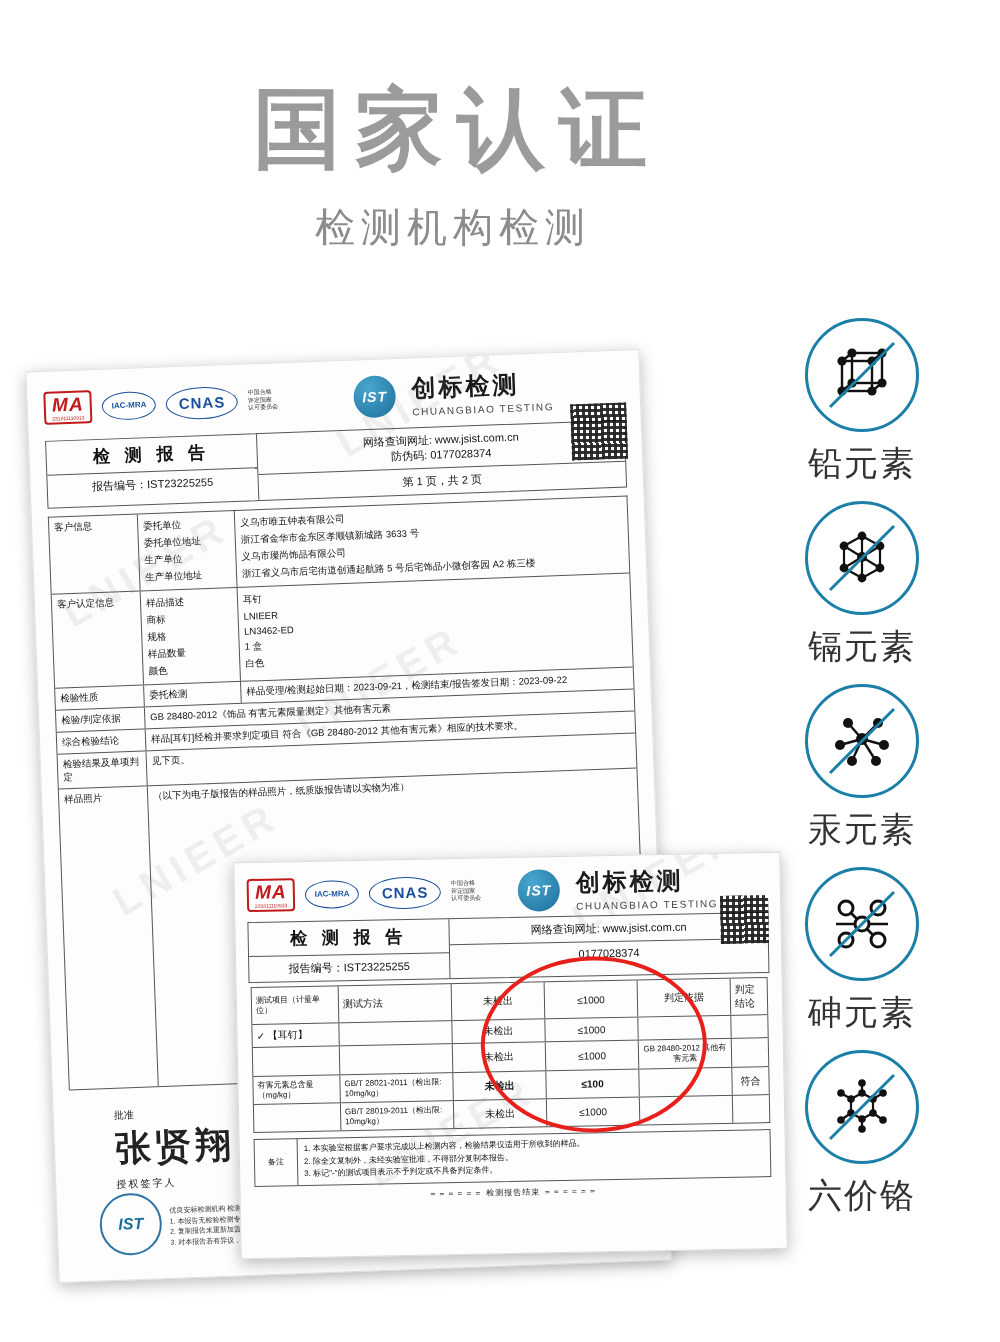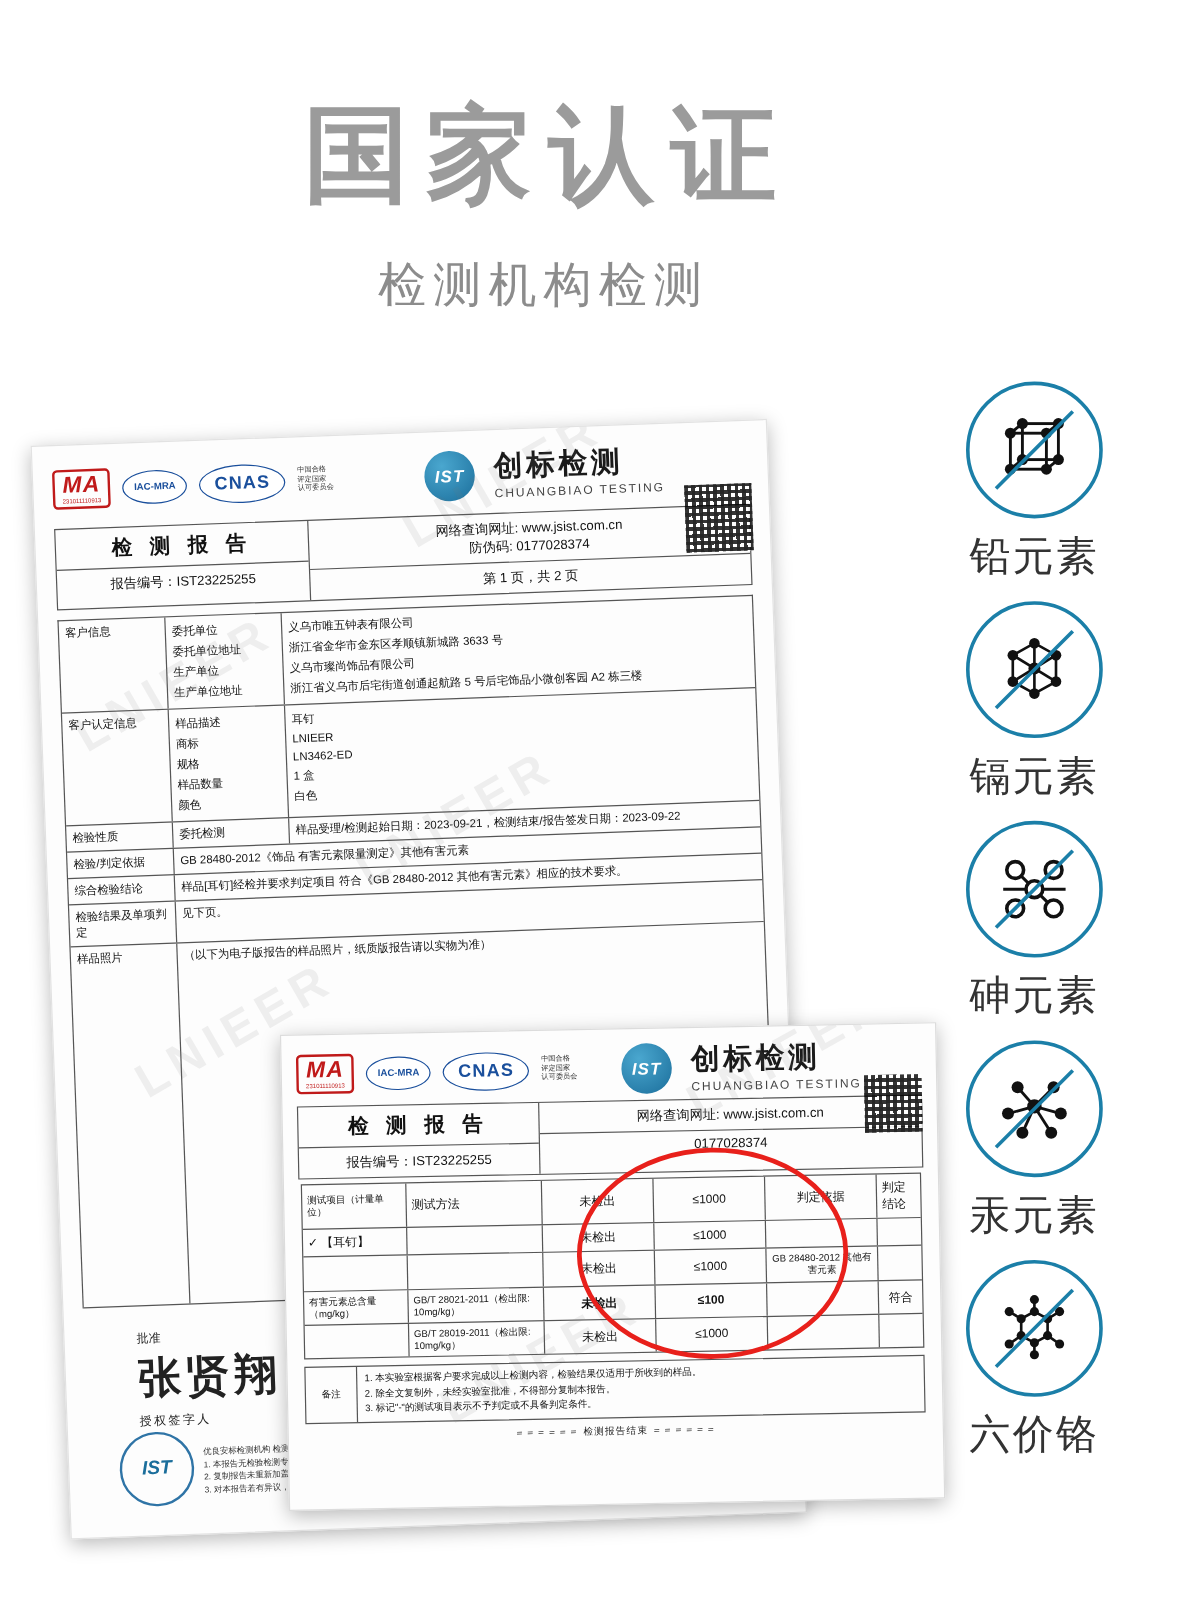--- a/index.html
+++ b/index.html
@@ -11,21 +11,21 @@
   }
   
   .header{position:absolute;top:0;left:0;width:900px;text-align:center;}
   .main-title{
     font-family:"DejaVu Serif","Liberation Serif",serif;
     font-size:88px;font-weight:bold;color:#9b9b9b;
     letter-spacing:14px;margin-top:82px;line-height:1.05;
     text-indent:14px;
   }
   .sub-title{
-    font-size:40px;color:#8c8c8c;letter-spacing:6px;margin-top:36px;
+    font-size:40px;color:#8c8c8c;letter-spacing:6px;margin-top:26px;
     text-indent:6px;
   }
 
   
   .icon-col{position:absolute;top:318px;right:28px;width:220px;}
   .icon-item{display:flex;flex-direction:column;align-items:center;margin-bottom:14px;}
   .icon-circle{
     width:108px;height:108px;border-radius:50%;
     border:3px solid #1b7fa8;position:relative;background:#fff;
     display:flex;align-items:center;justify-content:center;
@@ -428,41 +428,20 @@
         </g>
         <line x1="4" y1="68" x2="68" y2="4" stroke="#1b7fa8" stroke-width="3"></line>
       </svg>
     </div>
     <div class="icon-label">镉元素</div>
   </div>
 
   <div class="icon-item">
     <div class="icon-circle">
       <svg width="72" height="72" viewBox="0 0 72 72">
-        <g stroke="#111" stroke-width="2.6" fill="none">
-          <line x1="20" y1="20" x2="52" y2="52"></line>
-          <line x1="52" y1="20" x2="20" y2="52"></line>
-          <line x1="10" y1="36" x2="62" y2="36"></line>
-        </g>
-        <g fill="#fff" stroke="#111" stroke-width="3">
-          <circle cx="20" cy="20" r="7"></circle>
-            <circle cx="52" cy="20" r="7"></circle>
-          <circle cx="20" cy="52" r="7"></circle>
-            <circle cx="52" cy="52" r="7"></circle>
-          <circle cx="36" cy="36" r="7"></circle>
-        </g>
-        <line x1="4" y1="68" x2="68" y2="4" stroke="#1b7fa8" stroke-width="3"></line>
-      </svg>
-    </div>
-    <div class="icon-label">砷元素</div>
-  </div>
-
-  <div class="icon-item">
-    <div class="icon-circle">
-      <svg width="72" height="72" viewBox="0 0 72 72">
         <g stroke="#111" stroke-width="2.4" fill="none">
           <line x1="22" y1="18" x2="36" y2="34"></line>
           <line x1="52" y1="18" x2="36" y2="34"></line>
           <line x1="14" y1="40" x2="36" y2="34"></line>
           <line x1="58" y1="40" x2="36" y2="34"></line>
           <line x1="26" y1="56" x2="36" y2="34"></line>
           <line x1="50" y1="56" x2="36" y2="34"></line>
         </g>
         <g fill="#111">
           <circle cx="22" cy="18" r="5"></circle>
@@ -470,20 +449,41 @@
           <circle cx="14" cy="40" r="5"></circle>
             <circle cx="58" cy="40" r="5"></circle>
           <circle cx="26" cy="56" r="5"></circle>
             <circle cx="50" cy="56" r="5"></circle>
           <circle cx="36" cy="34" r="6"></circle>
         </g>
         <line x1="4" y1="68" x2="68" y2="4" stroke="#1b7fa8" stroke-width="3"></line>
       </svg>
     </div>
     <div class="icon-label">汞元素</div>
+  </div>
+
+  <div class="icon-item">
+    <div class="icon-circle">
+      <svg width="72" height="72" viewBox="0 0 72 72">
+        <g stroke="#111" stroke-width="2.6" fill="none">
+          <line x1="20" y1="20" x2="52" y2="52"></line>
+          <line x1="52" y1="20" x2="20" y2="52"></line>
+          <line x1="10" y1="36" x2="62" y2="36"></line>
+        </g>
+        <g fill="#fff" stroke="#111" stroke-width="3">
+          <circle cx="20" cy="20" r="7"></circle>
+            <circle cx="52" cy="20" r="7"></circle>
+          <circle cx="20" cy="52" r="7"></circle>
+            <circle cx="52" cy="52" r="7"></circle>
+          <circle cx="36" cy="36" r="7"></circle>
+        </g>
+        <line x1="4" y1="68" x2="68" y2="4" stroke="#1b7fa8" stroke-width="3"></line>
+      </svg>
+    </div>
+    <div class="icon-label">砷元素</div>
   </div>
 
   <div class="icon-item">
     <div class="icon-circle">
       <svg width="72" height="72" viewBox="0 0 72 72">
         <g stroke="#111" stroke-width="2.2" fill="none">
           <polygon points="36,22 47,28 47,42 36,48 25,42 25,28"></polygon>
           <line x1="36" y1="22" x2="36" y2="12"></line>
           <line x1="47" y1="28" x2="57" y2="22"></line>
           <line x1="47" y1="42" x2="57" y2="49"></line>

